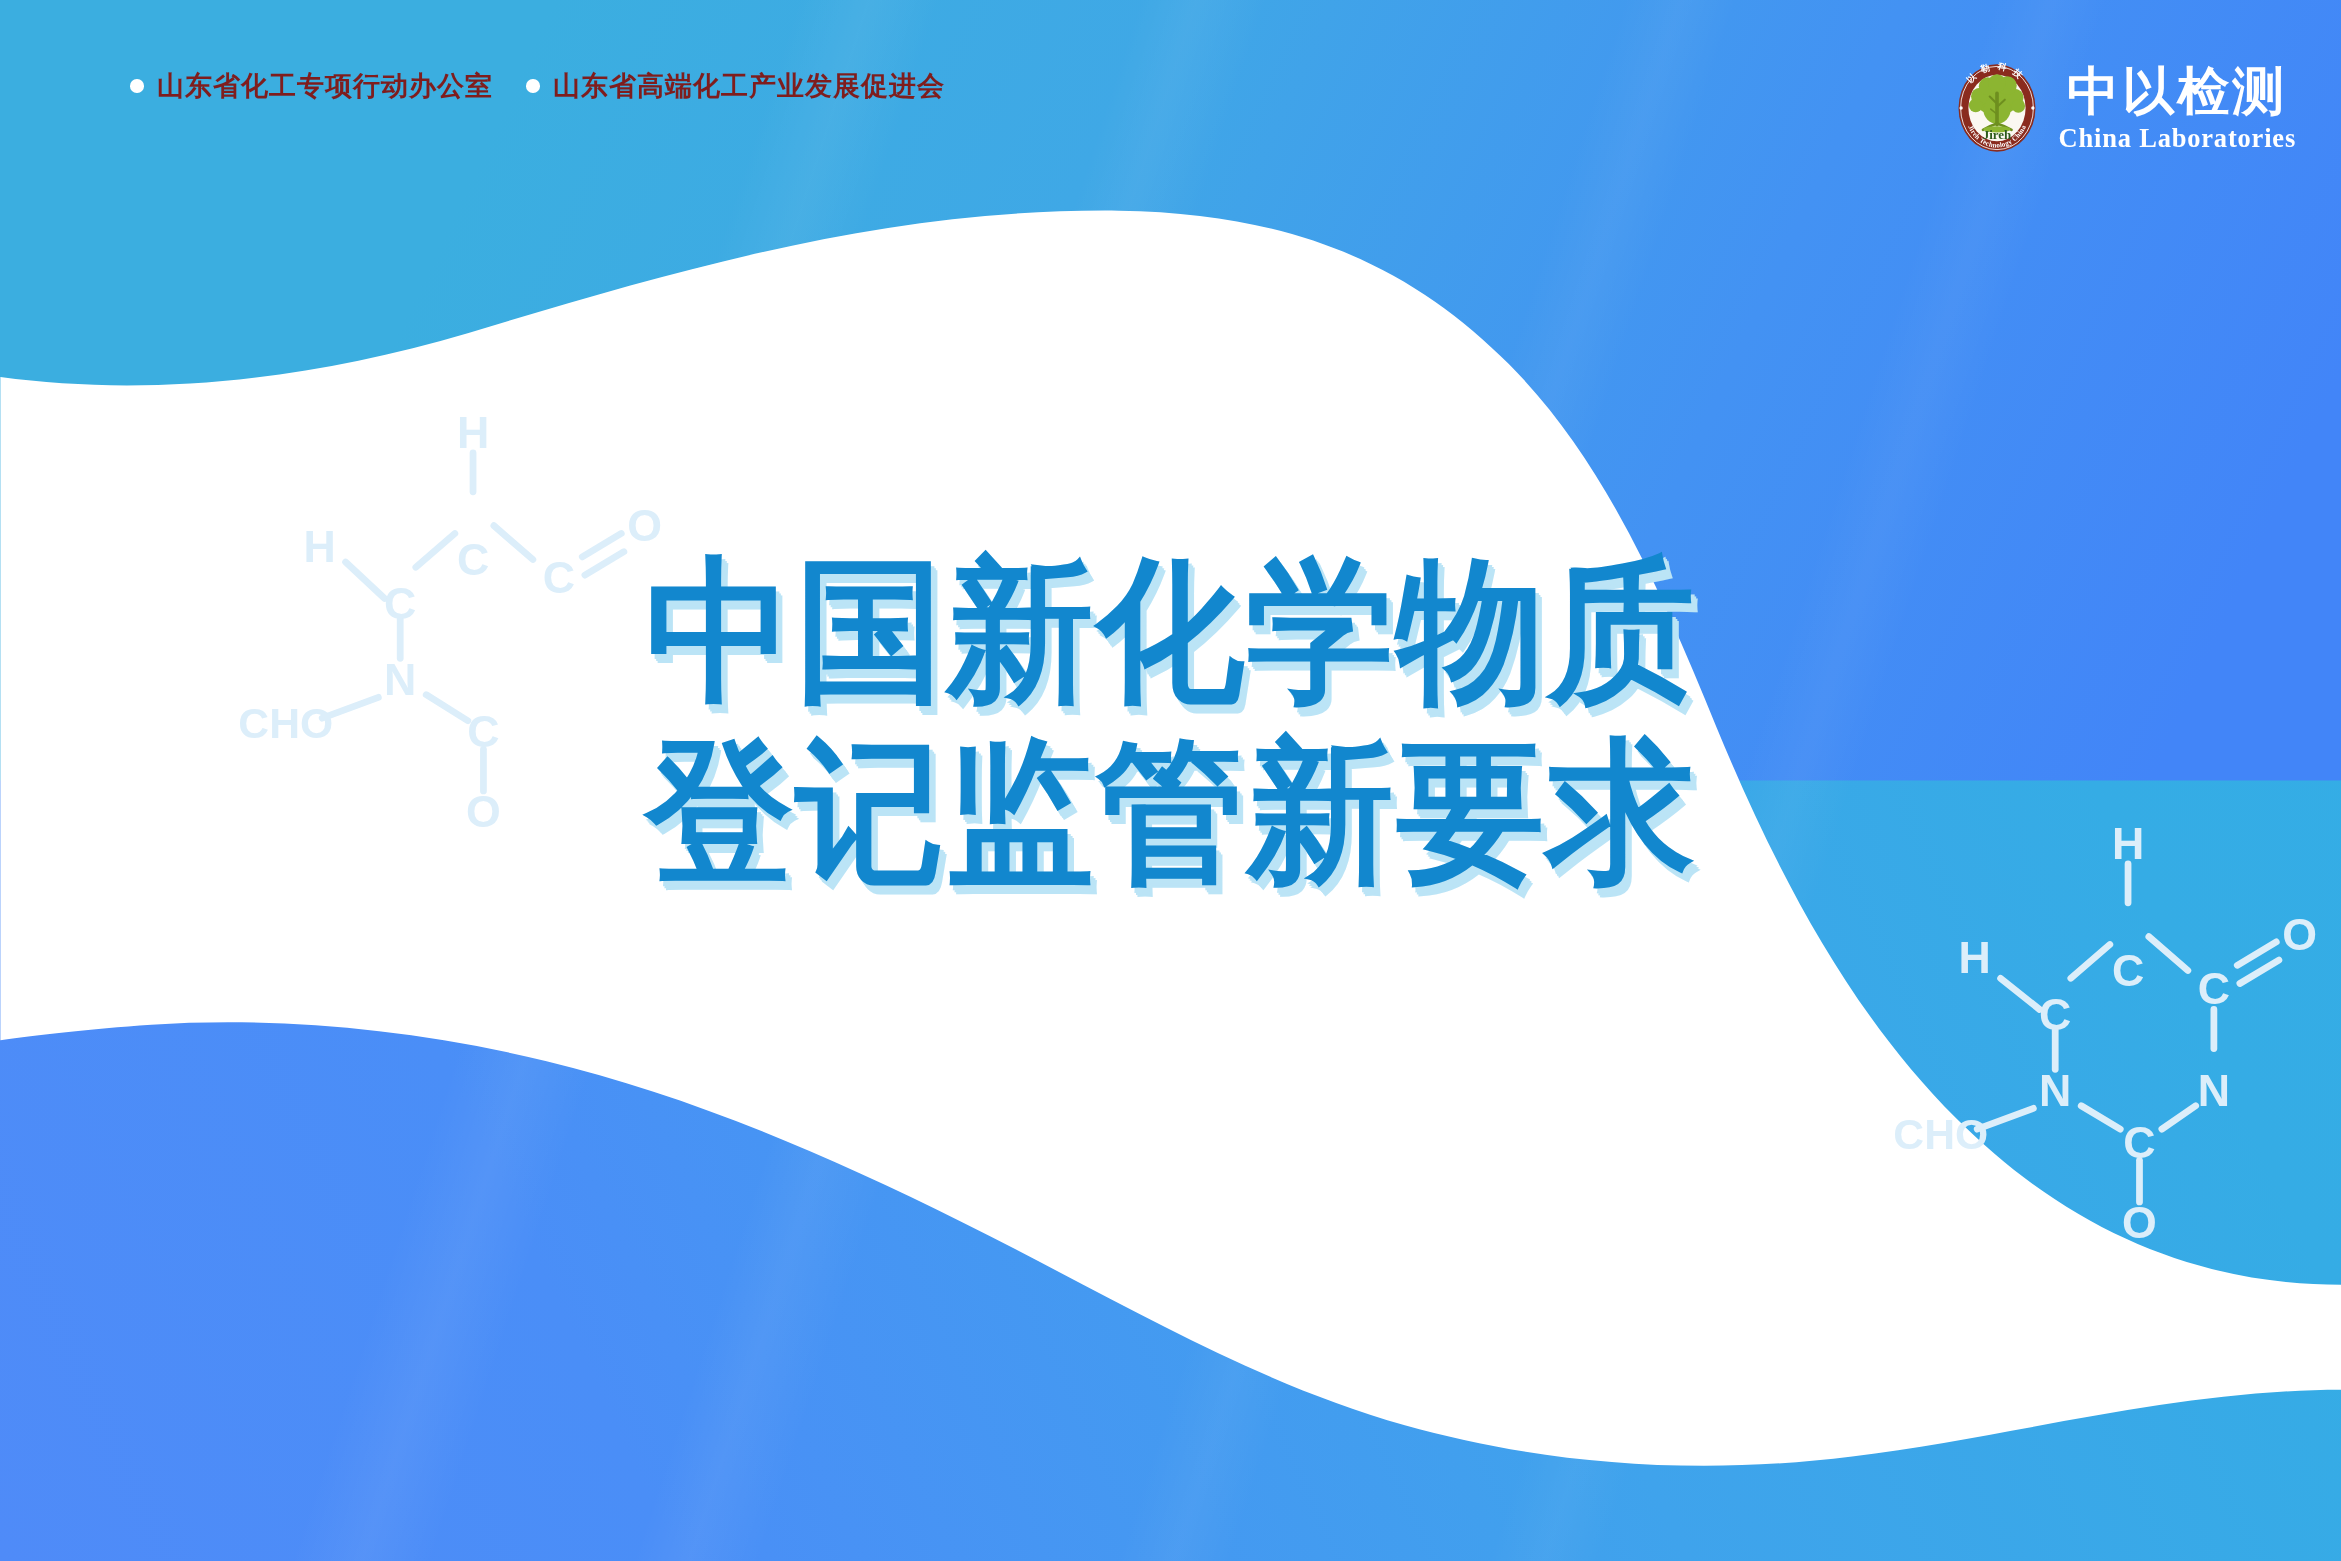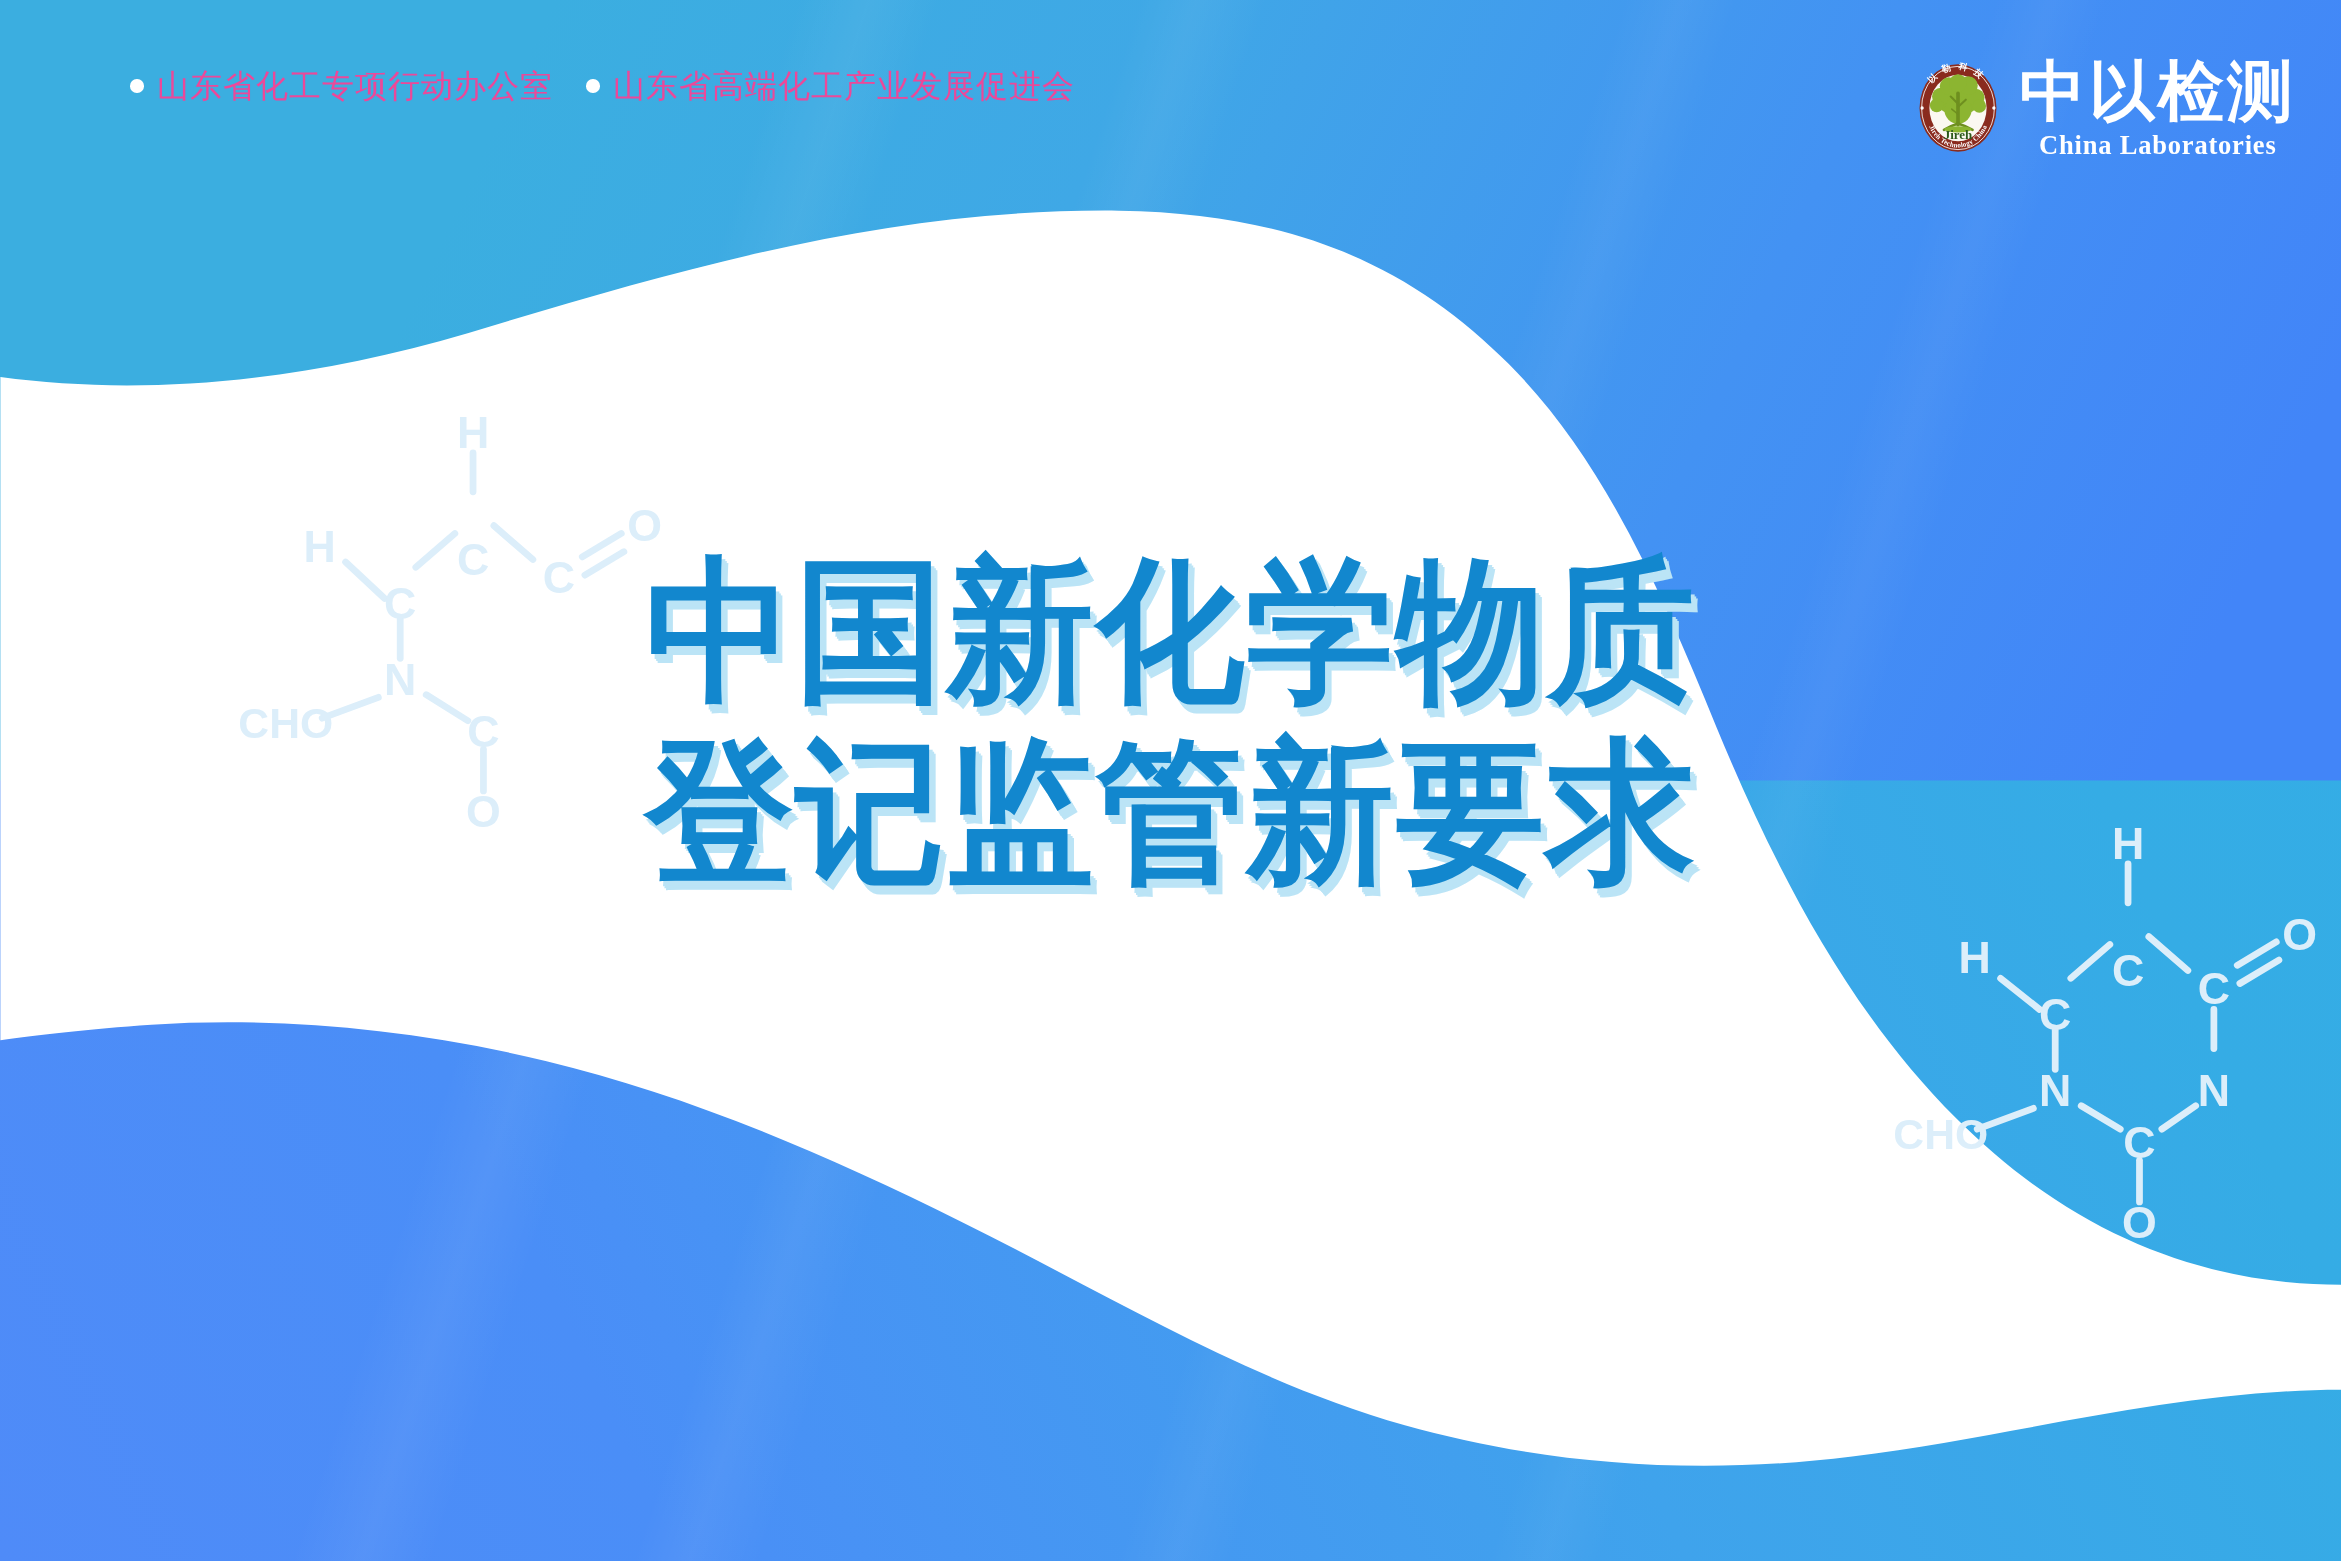--- a/index.html
+++ b/index.html
@@ -82,24 +82,24 @@
     white-space: nowrap;
   }
   .org-bullet {
     width: 13.5px;
     height: 13.5px;
     border-radius: 50%;
     background: #ffffff;
     flex: none;
   }
   .org-name {
-    color: #ec4899;
+    color: #7f1d1d;
     font-family: "Liberation Serif", "DejaVu Serif", serif;
-    font-weight: normal;
-    font-size: 32px;
+    font-weight: bold;
+    font-size: 27px;
     letter-spacing: 1px;
     line-height: 1;
   }
 
   .brand {
     position: absolute;
     right: 46px;
     top: 56px;
     display: flex;
     align-items: center;
@@ -114,21 +114,21 @@
   .brand-text {
     display: flex;
     flex-direction: column;
     align-items: center;
     line-height: 1;
   }
   .brand-cn {
     color: #ffffff;
     font-family: "Liberation Sans", "DejaVu Sans", sans-serif;
     font-weight: bold;
-    font-size: 66px;
+    font-size: 52px;
     letter-spacing: 3.1px;
   }
   .brand-en {
     color: #ffffff;
     font-family: "Liberation Serif", "DejaVu Serif", serif;
     font-weight: bold;
     font-size: 26.5px;
     letter-spacing: 0.8px;
     margin-top: 8.3px;
   }

